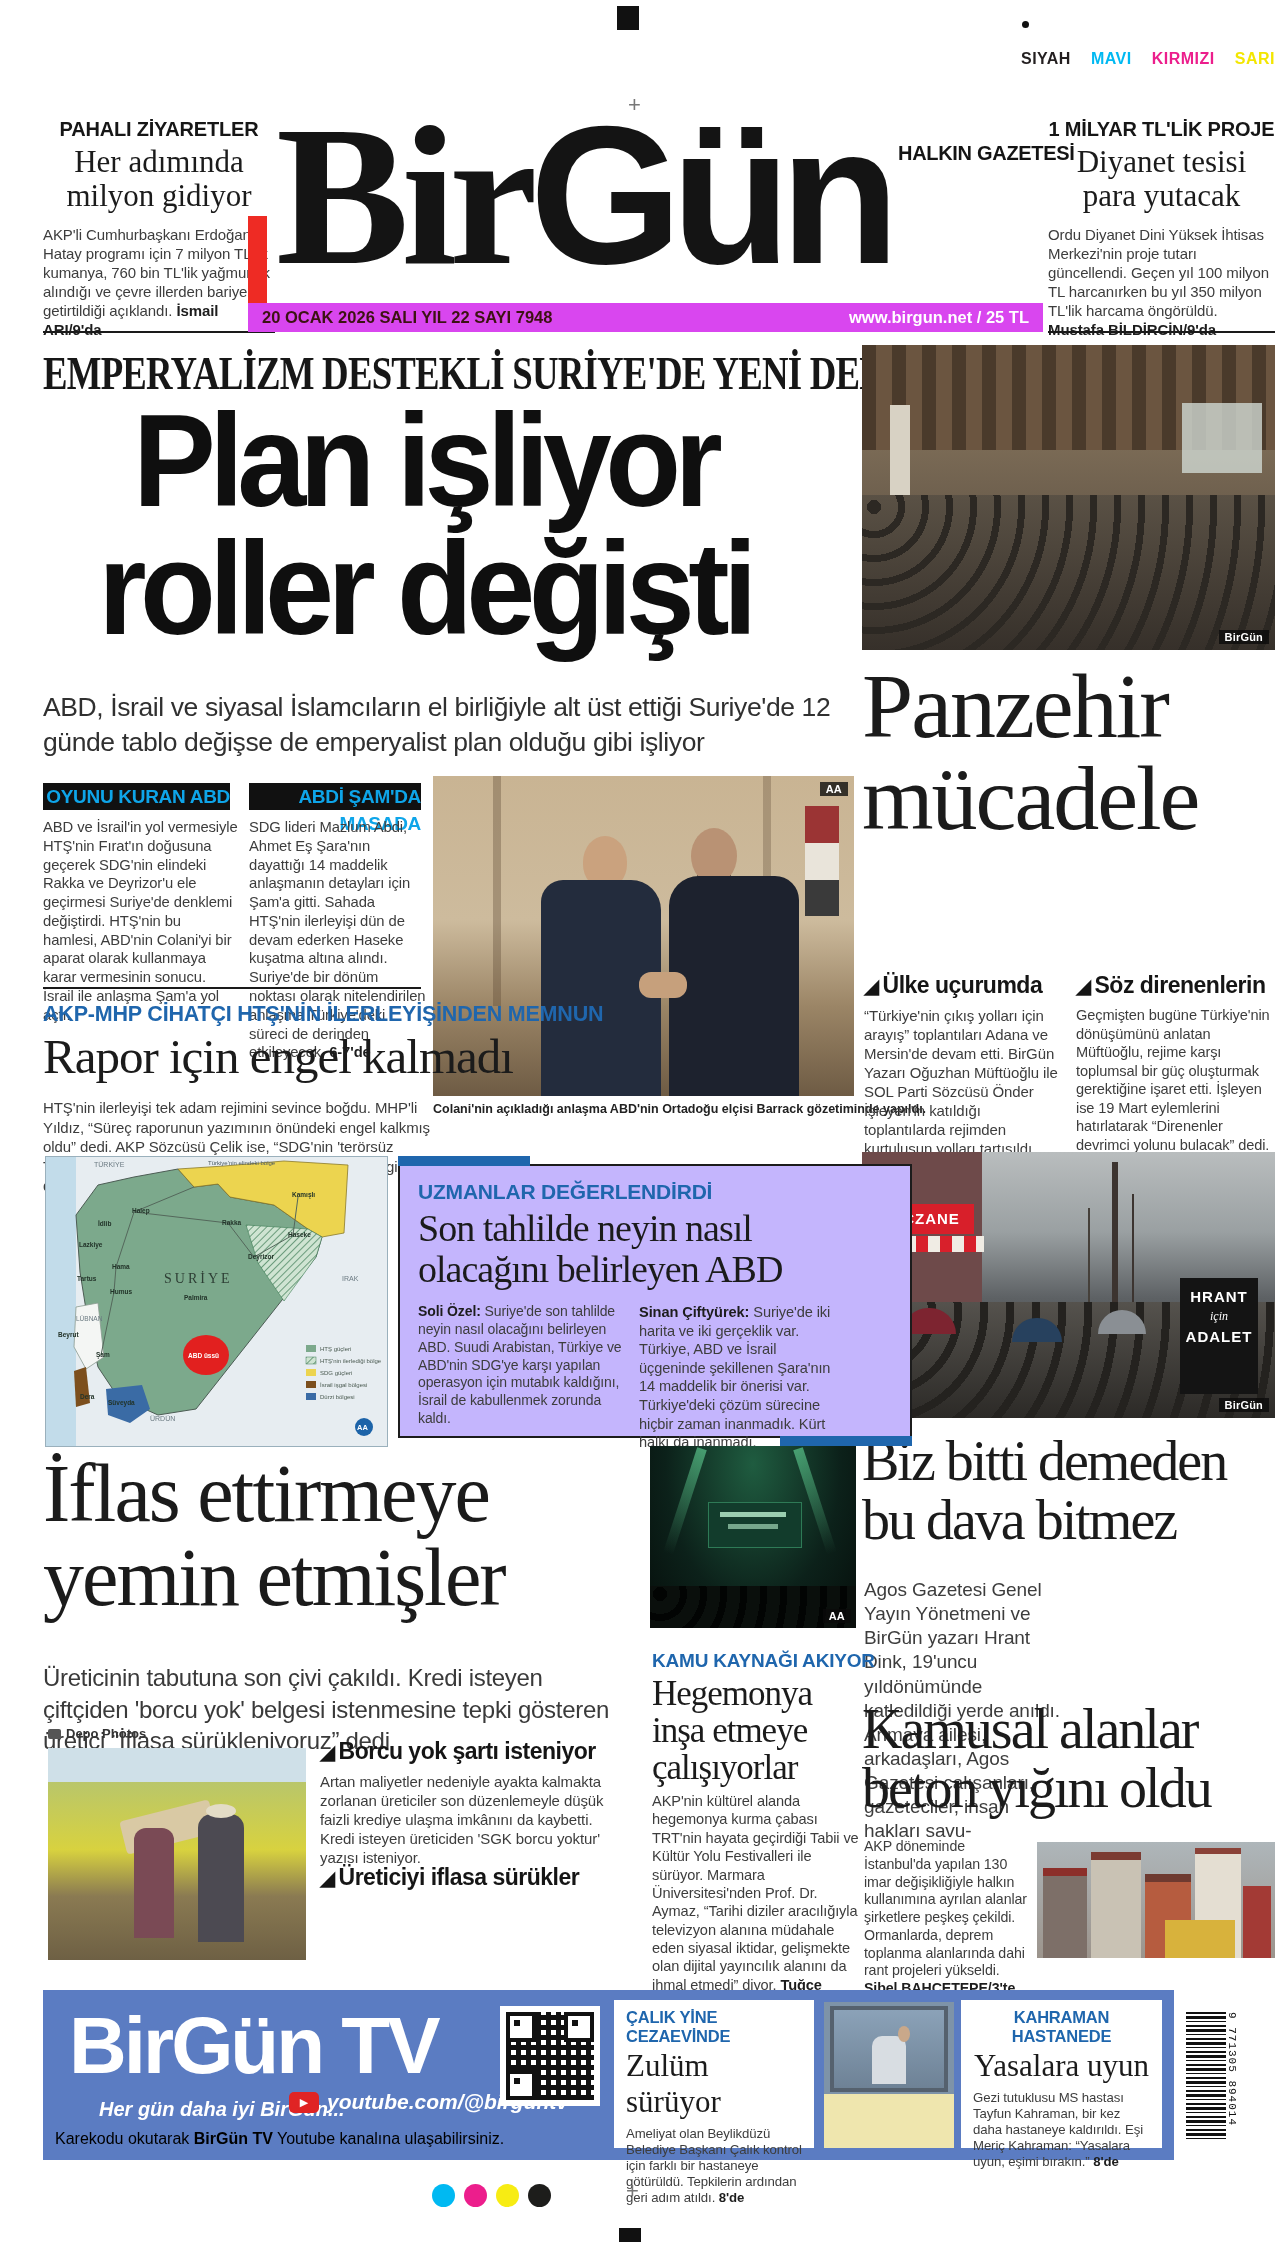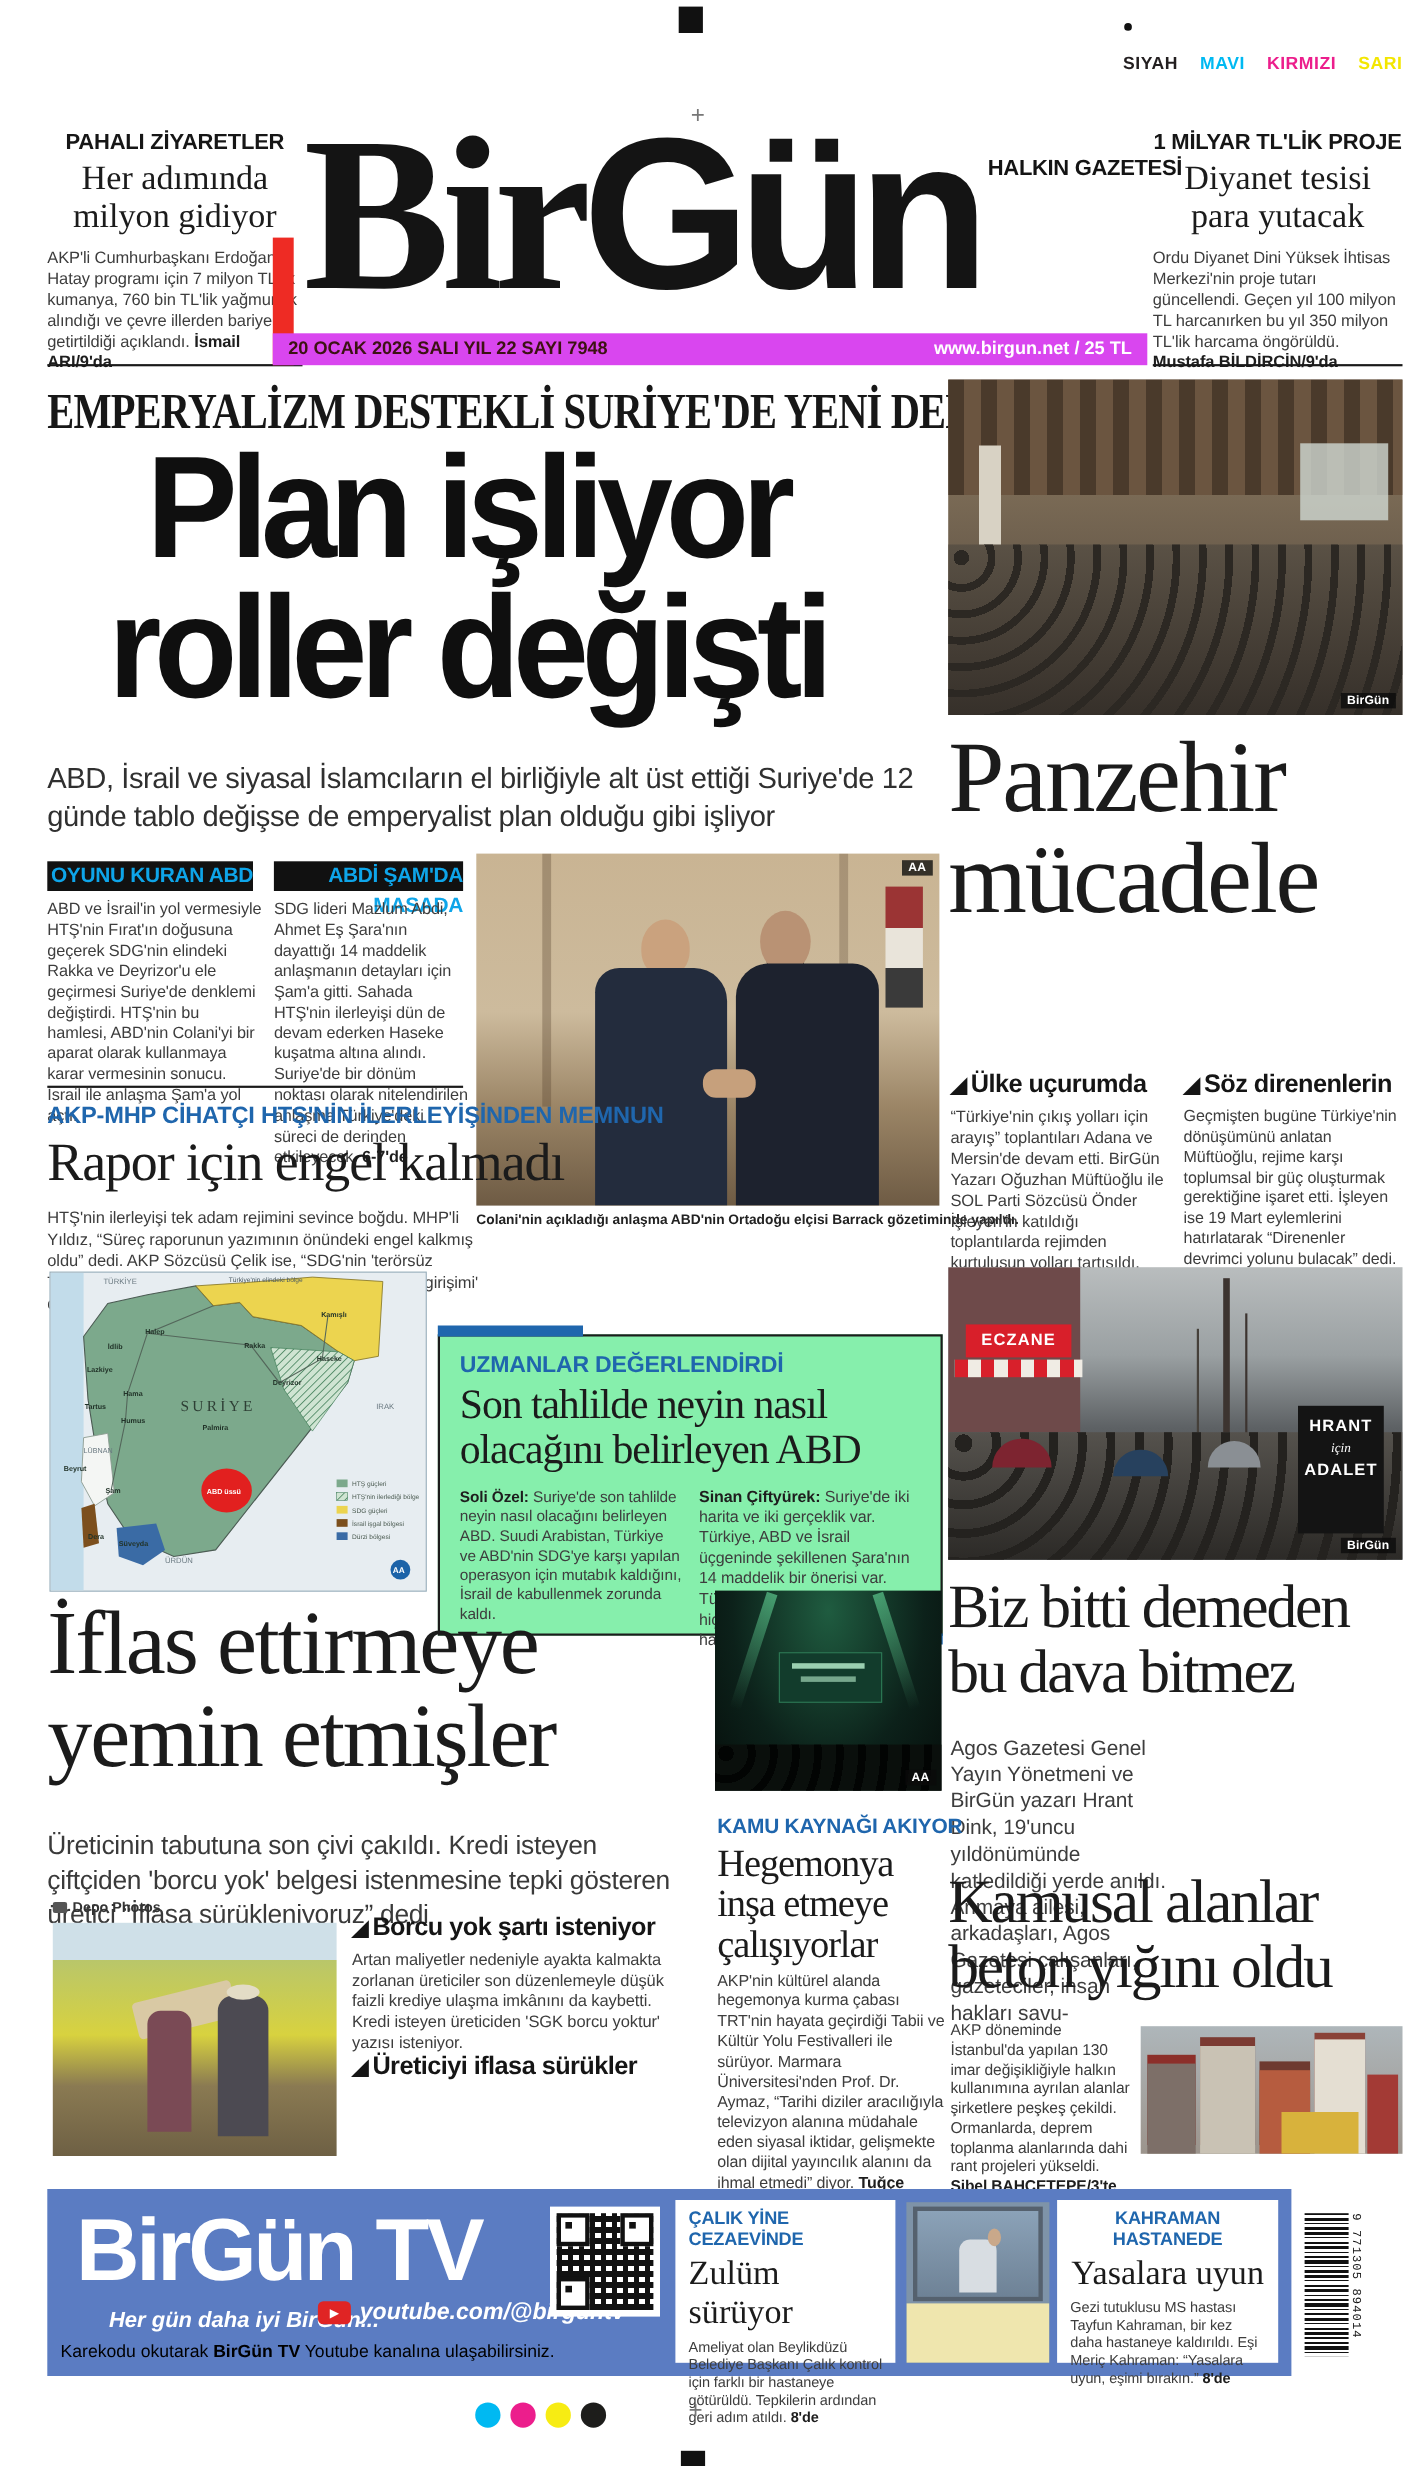--- a/index.html
+++ b/index.html
@@ -212,21 +212,21 @@
         <rect x="260" y="224" width="10" height="7" fill="#7c4f1d"></rect>
           <text x="274" y="230" font-size="6" fill="#4a5a50">İsrail işgal bölgesi</text>
         <rect x="260" y="236" width="10" height="7" fill="#3a6ba5"></rect>
           <text x="274" y="242" font-size="6" fill="#4a5a50">Dürzi bölgesi</text>
       </g>
       <circle cx="318" cy="270" r="9" fill="#1c63a8"></circle>
       <text x="311" y="273" font-size="7.5" fill="#fff" font-weight="bold">AA</text>
     </svg>
   </div>
 
-  <div class="abs" style="left:398px;top:1213px;width:459px;height:274px;border:2px solid #1c1c1c;box-sizing:border-box;background:#86efac">
+  <div class="abs" style="left:398px;top:1164px;width:514px;height:274px;border:2px solid #1c1c1c;box-sizing:border-box;background:#c4b5fd">
     <div class="abs" style="left:-2px;top:-10px;width:132px;height:10px;background:#1f66ad"></div>
     <div class="abs" style="right:-2px;bottom:-10px;width:132px;height:10px;background:#1f66ad"></div>
     <div style="padding:14px 18px 0">
       <div class="kick-blue" style="font-size:21px">UZMANLAR DEĞERLENDİRDİ</div>
       <div class="hl" style="font-size:38px;line-height:1.07;letter-spacing:-1px;margin-top:4px;width:430px">Son tahlilde neyin nasıl olacağını belirleyen ABD</div>
       <div style="display:flex;gap:16px;margin-top:14px">
         <p class="body-txt" style="width:205px;font-size:14px;margin:0">
           <b>Soli Özel: </b><span>Suriye'de son tahlilde neyin nasıl olacağını belirleyen ABD. Suudi Arabistan, Türkiye ve ABD'nin SDG'ye karşı yapılan operasyon için mutabık kaldığını, İsrail de kabullenmek zorunda kaldı.</span>
         </p>
         <p class="body-txt" style="width:205px;font-size:14.6px;margin:0">

